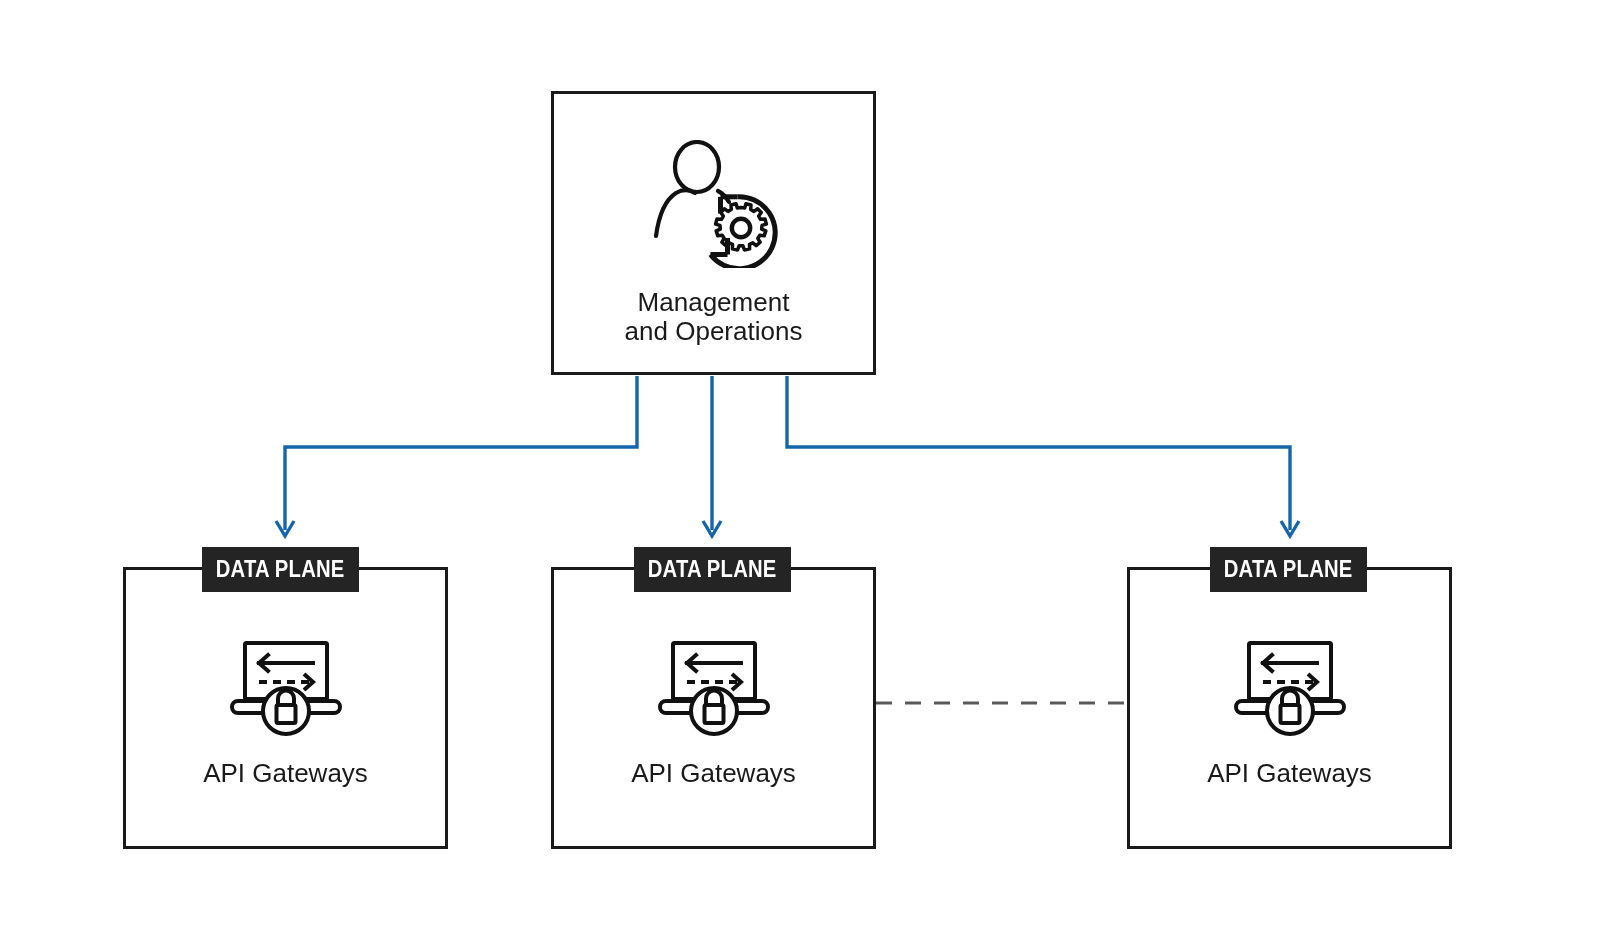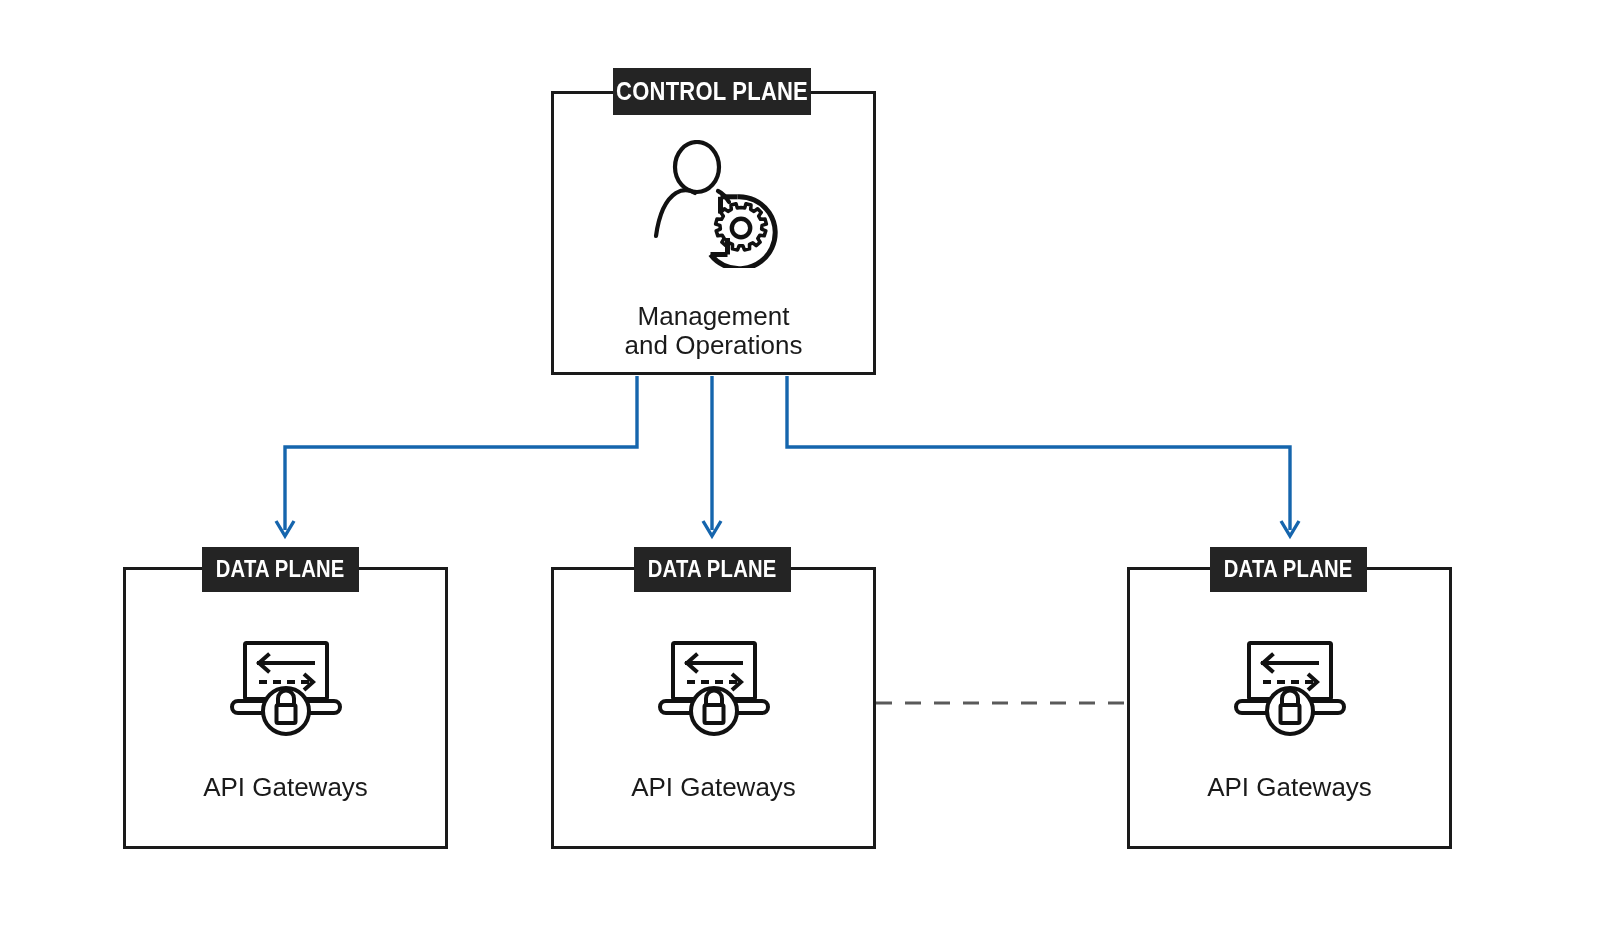--- a/index.html
+++ b/index.html
@@ -77,21 +77,21 @@
     align-items: center;
     width: 325px;
   }
   .nc-control { left: 551px; top: 140px; }
   .nc-dp-1    { left: 123px;  top: 635px; }
   .nc-dp-2    { left: 551px;  top: 635px; }
   .nc-dp-3    { left: 1127px; top: 635px; }
 
   .node-icon { display: block; }
   .node-label {
-    margin-top: 34px;
+    margin-top: 20px;
     font-family: "Liberation Sans", sans-serif;
     font-size: 26px;
     line-height: 1.13;
     color: #1a1a1a;
     text-align: center;
     white-space: pre-line;
   }
   .node-label-gw { }
 </style>
 </head>
@@ -112,23 +112,20 @@
     <path d="M 712 376 L 712 530" fill="none" stroke="#1565ad" stroke-width="3.4" stroke-linecap="butt" stroke-linejoin="miter"></path>
     <path d="M 703 521 L 712 536 L 721 521" fill="none" stroke="#1565ad" stroke-width="3.4" stroke-linecap="butt" stroke-linejoin="miter"></path>
 
     <path d="M 787 376 L 787 447 L 1290 447 L 1290 530" fill="none" stroke="#1565ad" stroke-width="3.4" stroke-linecap="butt" stroke-linejoin="miter"></path>
     <path d="M 1281 521 L 1290 536 L 1299 521" fill="none" stroke="#1565ad" stroke-width="3.4" stroke-linecap="butt" stroke-linejoin="miter"></path>
 
     <path d="M 876 703 L 1127 703" fill="none" stroke="#5a5a5a" stroke-width="3" stroke-dasharray="16 13" stroke-linecap="butt"></path>
   </svg>
 
   <div class="plane-box box-control"></div>
-  <div class="plane-tab tab-control">
-    <span>CONTROL PLANE</span>
-  </div>
 
   <div class="node-content nc-control">
     <svg class="node-icon" width="152" height="128" viewBox="0 0 152 128" xmlns="http://www.w3.org/2000/svg">
       <g fill="none" stroke="#111111" stroke-width="4.2" stroke-linecap="round" stroke-linejoin="round">
 
         <ellipse cx="59" cy="27" rx="22" ry="25"></ellipse>
 
         <path d="M 18 96 C 21 74 27 60 38 53 C 45 49 52 50 57 53"></path>
         <path d="M 80 51 C 84 53 88 57 91 62"></path>
       </g>

